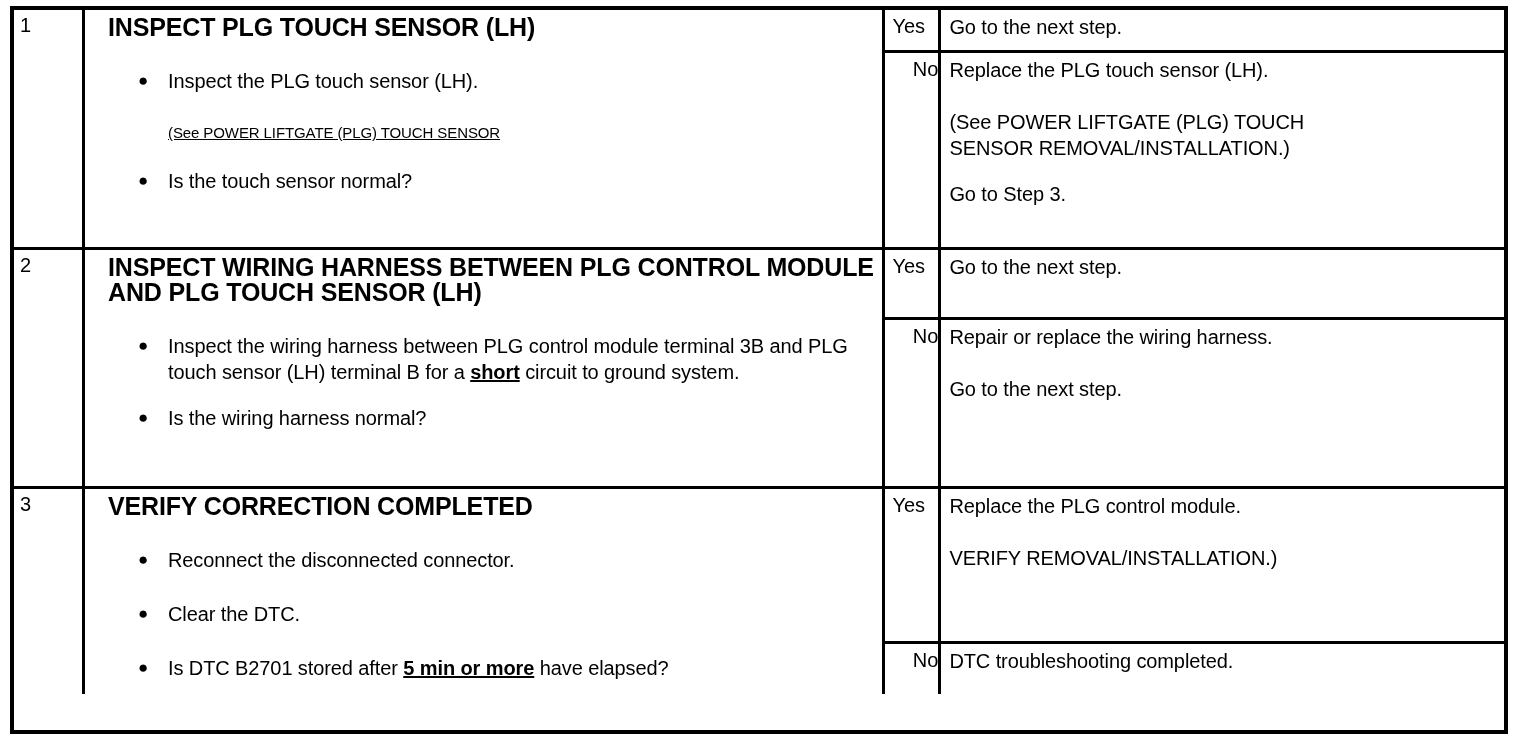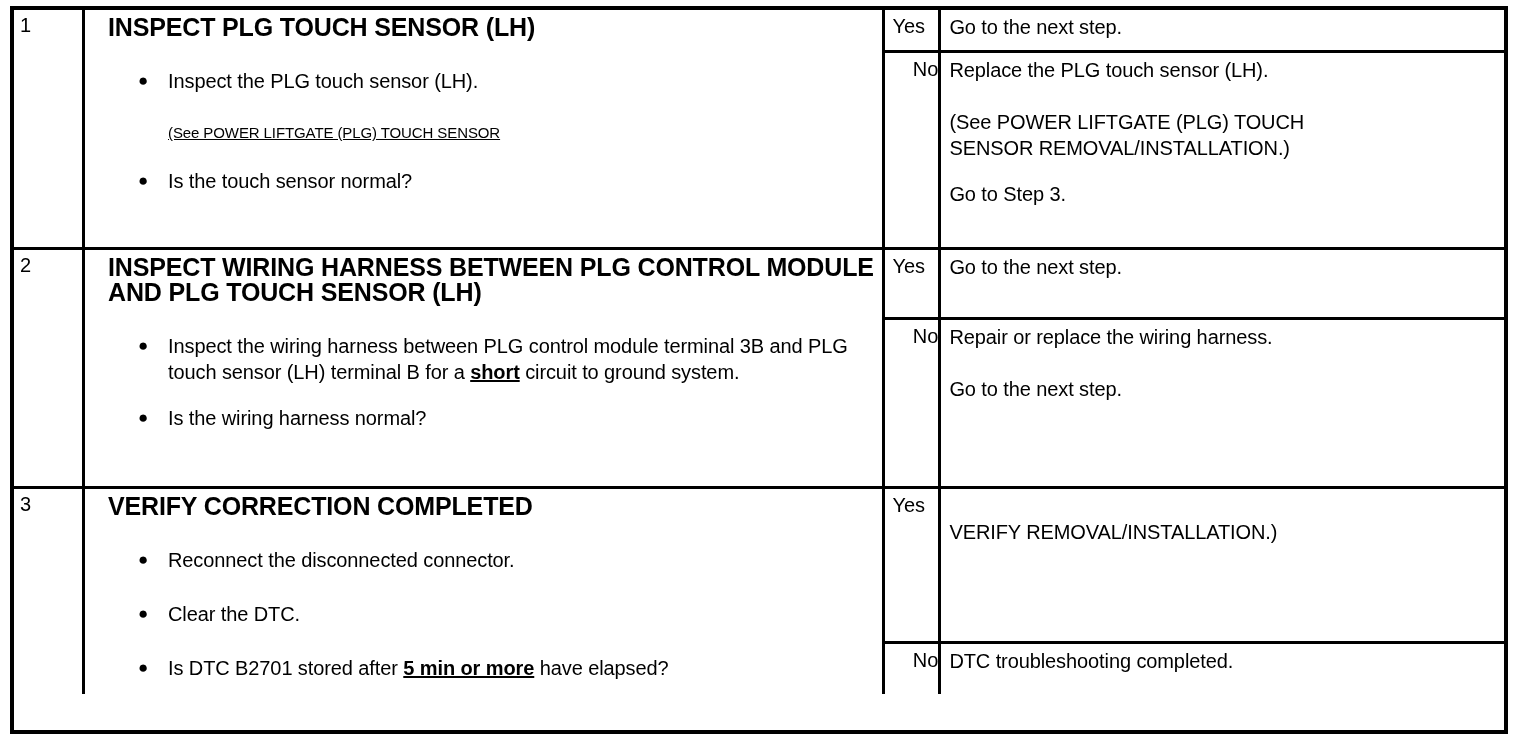--- a/index.html
+++ b/index.html
@@ -315,20 +315,21 @@
         </div>
       </div>
 
       <div class="col-yn">
         <div class="yn-cell h-r3a">Yes</div>
         <div class="yn-cell h-r3b lastsub">No</div>
       </div>
 
       <div class="col-action">
         <div class="act-cell h-r3a">
+          <div>Replace the PLG control module.</div>
           <div class="sp-26"></div>
           <div>VERIFY REMOVAL/INSTALLATION.)</div>
         </div>
         <div class="act-cell h-r3b lastsub">
           <div>DTC troubleshooting completed.</div>
         </div>
       </div>
     </div>
 
   </div>

